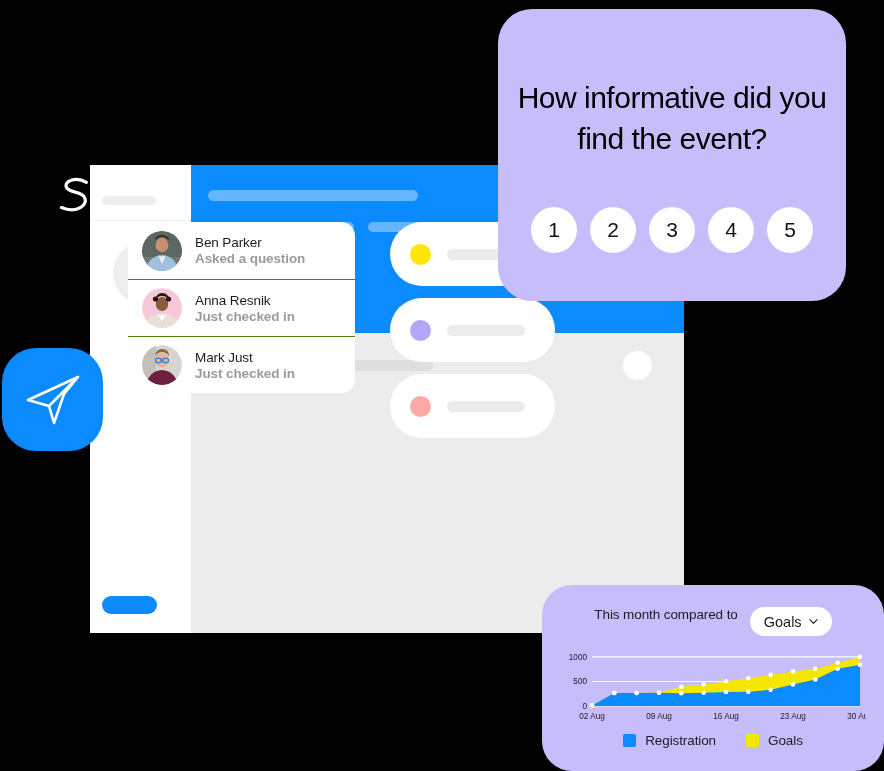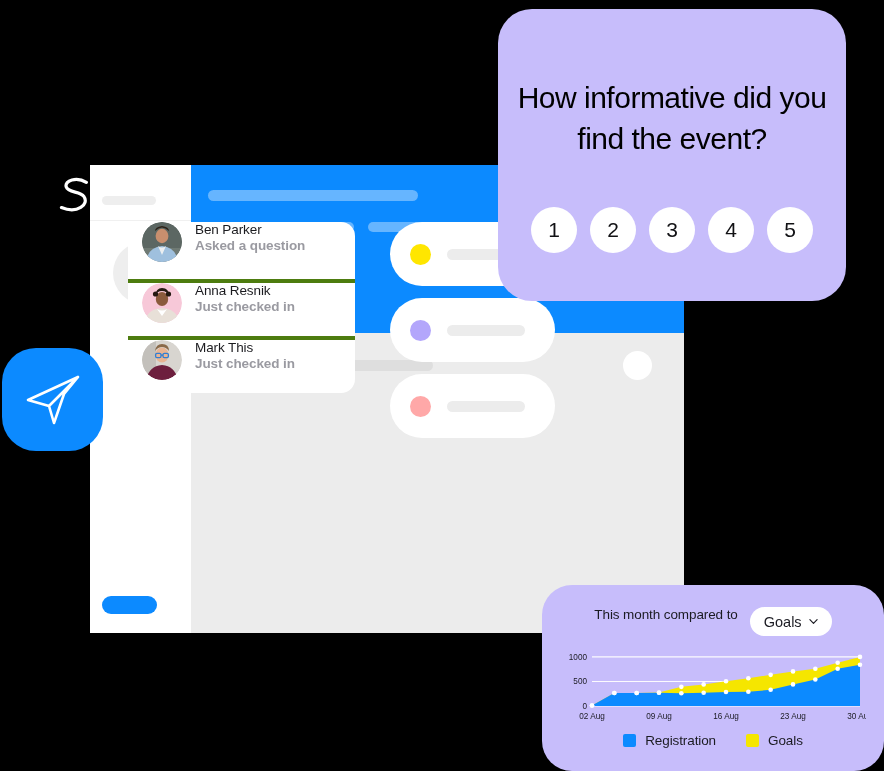--- a/index.html
+++ b/index.html
@@ -158,27 +158,27 @@
     top: 222px;
     width: 227px;
     height: 171px;
     background: #ffffff;
     border-radius: 14px;
     overflow: hidden;
     z-index: 6;
   }
   .person-row {
     display: flex;
-    align-items: flex-start;
+    align-items: center;
     height: 57px;
     padding: 0 14px;
     box-sizing: border-box;
     gap: 13px;
   }
-  .person-row + .person-row { border-top: 4px solid #4d7c0f; }
+  .person-row + .person-row { border-top: 1px solid #4d7c0f; }
   .person-avatar {
     width: 40px;
     height: 40px;
     border-radius: 50%;
     flex: 0 0 40px;
     overflow: hidden;
     position: relative;
   }
   .person-avatar svg { display: block; width: 40px; height: 40px; }
   .person-text { display: flex; flex-direction: column; gap: 1px; min-width: 0; }
@@ -445,21 +445,21 @@
             <ellipse cx="20" cy="15" rx="6.6" ry="7.4" fill="#e8b493"></ellipse>
             <path d="M13 11 Q14 4 20 4 Q27 4 27 11 Q24 7 20 7 Q16 7 13 11Z" fill="#8a6a4a"></path>
             <rect x="13.6" y="13.4" width="5.4" height="4.2" rx="1.4" fill="none" stroke="#2f7fd6" stroke-width="1.3"></rect>
             <rect x="21" y="13.4" width="5.4" height="4.2" rx="1.4" fill="none" stroke="#2f7fd6" stroke-width="1.3"></rect>
             <line x1="19" y1="15.2" x2="21" y2="15.2" stroke="#2f7fd6" stroke-width="1.3"></line>
             <path d="M4 40 Q7 26 20 25 Q33 26 36 40 Z" fill="#6d1f3e"></path>
           </g>
         </svg>
       </div>
       <div class="person-text">
-        <div class="person-name">Mark This</div>
+        <div class="person-name">Mark Just</div>
         <div class="person-status">Just checked in</div>
       </div>
     </div>
   </div>
 
   <div class="stat-list">
     <div class="stat-row">
       <div class="stat-dot" style="background:#ffe600"></div>
       <div class="stat-bar"></div>
     </div>

